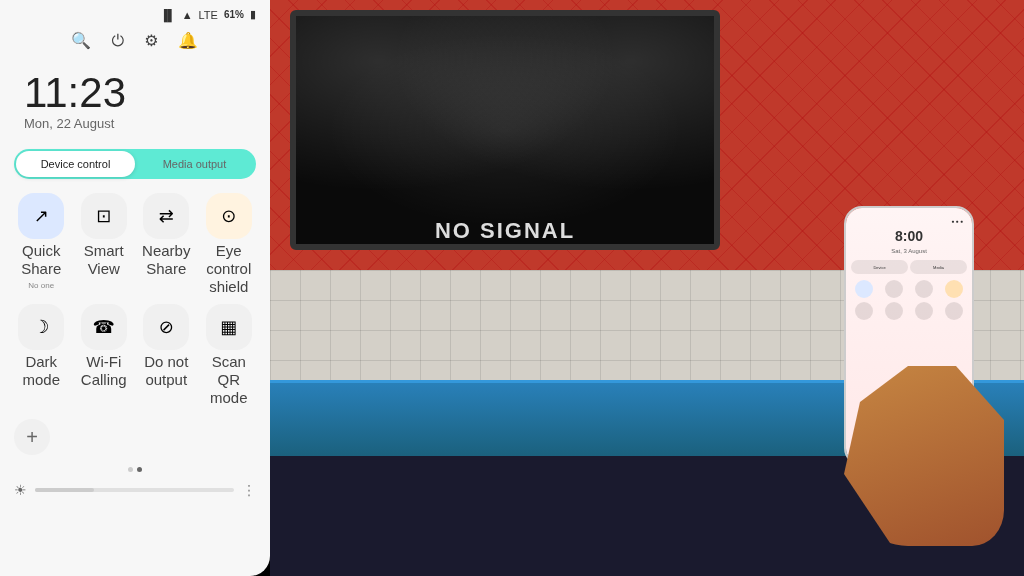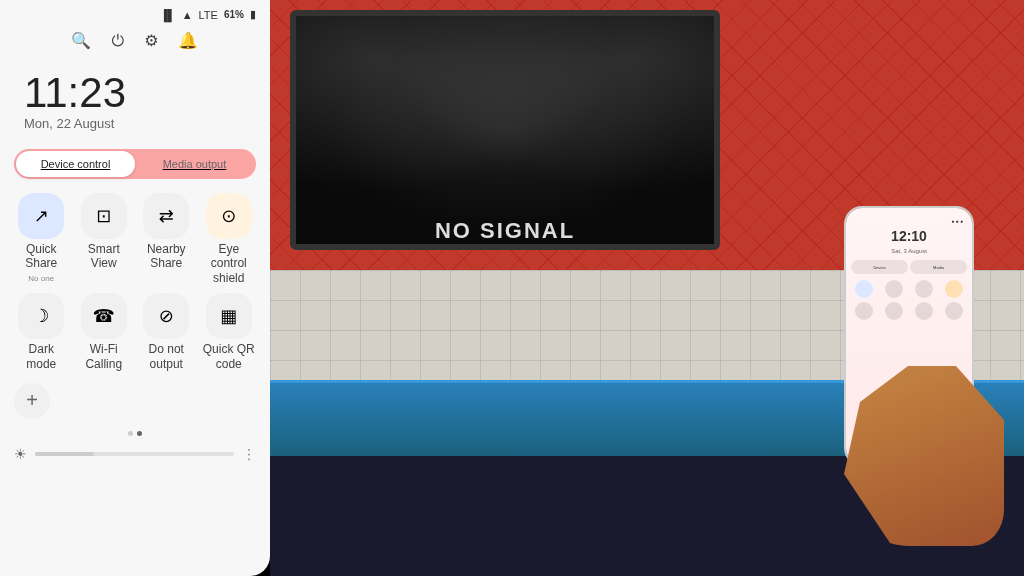--- a/index.html
+++ b/index.html
@@ -248,24 +248,23 @@
     .date-text {
       font-size: 13px;
       color: #666;
       margin-top: 2px;
     }
 
     
     .control-buttons {
       display: flex;
       margin: 14px 14px 10px;
-      background: #fca5a5;
+      background: #5eead4;
       border-radius: 20px;
       padding: 2px;
-      text-decoration: underline;
     }
     .ctrl-btn {
       flex: 1;
       padding: 7px 10px;
       border-radius: 18px;
       border: none;
       font-size: 11px;
       font-weight: 500;
       cursor: pointer;
       text-align: center;
@@ -299,21 +298,21 @@
       height: 46px;
       border-radius: 16px;
       background: #f0f0f0;
       display: flex;
       align-items: center;
       justify-content: center;
       font-size: 18px;
       position: relative;
     }
     .tile-label {
-      font-size: 12px;
+      font-size: 15px;
       color: #444;
       text-align: center;
       line-height: 1.2;
     }
     .tile-sublabel {
       font-size: 8px;
       color: #888;
       text-align: center;
     }
 
@@ -397,21 +396,21 @@
   <div class="blue-shelf"></div>
 
   <div class="floor-area"></div>
 
   <div class="phone-overlay">
     <div class="phone-body">
       <div class="phone-screen">
         <div class="phone-status-bar">
           <span>● ● ●</span>
         </div>
-        <div class="phone-time">12:10</div>
+        <div class="phone-time">8:00</div>
         <div class="phone-date">Sat, 3 August</div>
         <div class="phone-tabs">
           <div class="phone-tab">Device</div>
           <div class="phone-tab">Media</div>
         </div>
         <div class="phone-icons-grid">
           <div class="phone-icon-item">
             <div class="phone-icon-circle" style="background:#dce8ff;"></div>
           </div>
           <div class="phone-icon-item">
@@ -517,21 +516,21 @@
     <div class="tile-icon-wrap" style="background:#f0f0f0;">
       <span style="font-size:18px;">⊘</span>
     </div>
     <span class="tile-label">Do not output</span>
 
   </div>
       <div class="tile">
     <div class="tile-icon-wrap" style="background:#f0f0f0;">
       <span style="font-size:18px;">▦</span>
     </div>
-    <span class="tile-label">Quick QR code</span>
+    <span class="tile-label">Scan QR mode</span>
 
   </div>
     </div>
 
   <div class="add-btn-row">
     <button class="add-btn">+</button>
   </div>
 
   <div class="pagination-dots">
     <div class="dot"></div>

